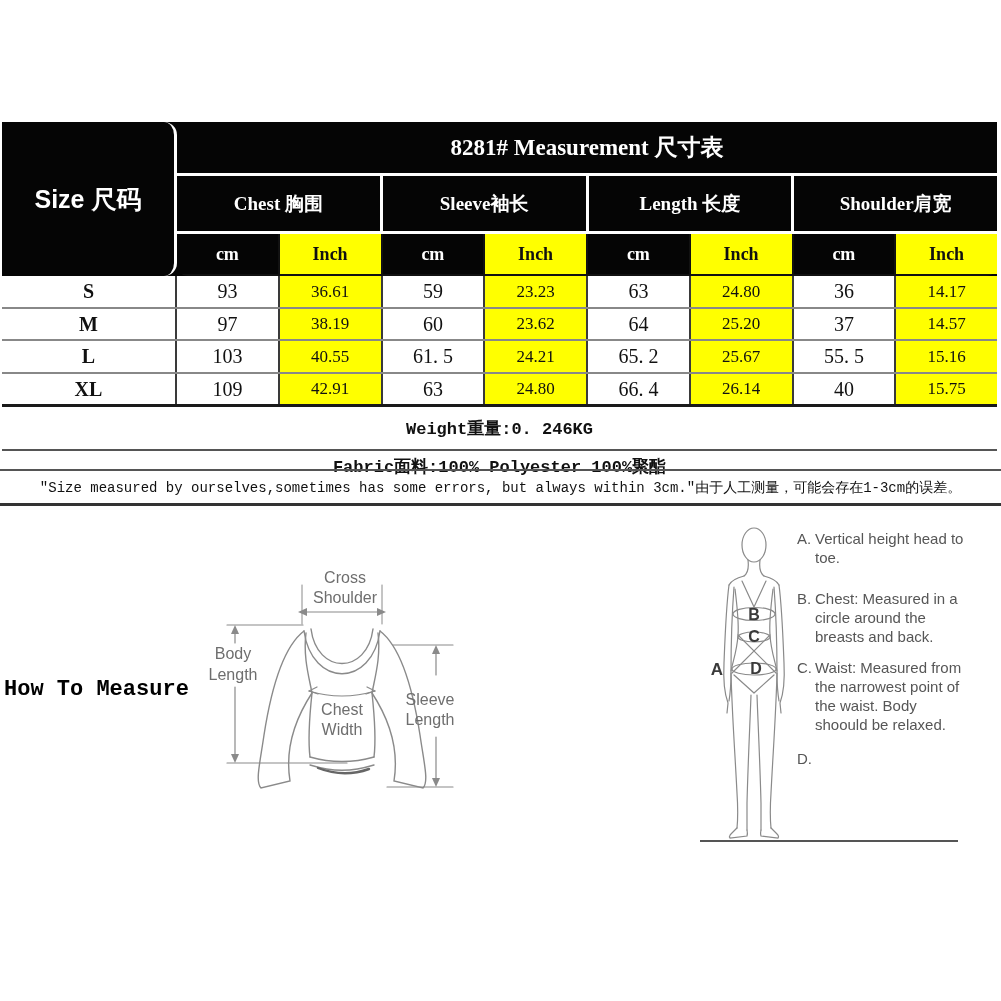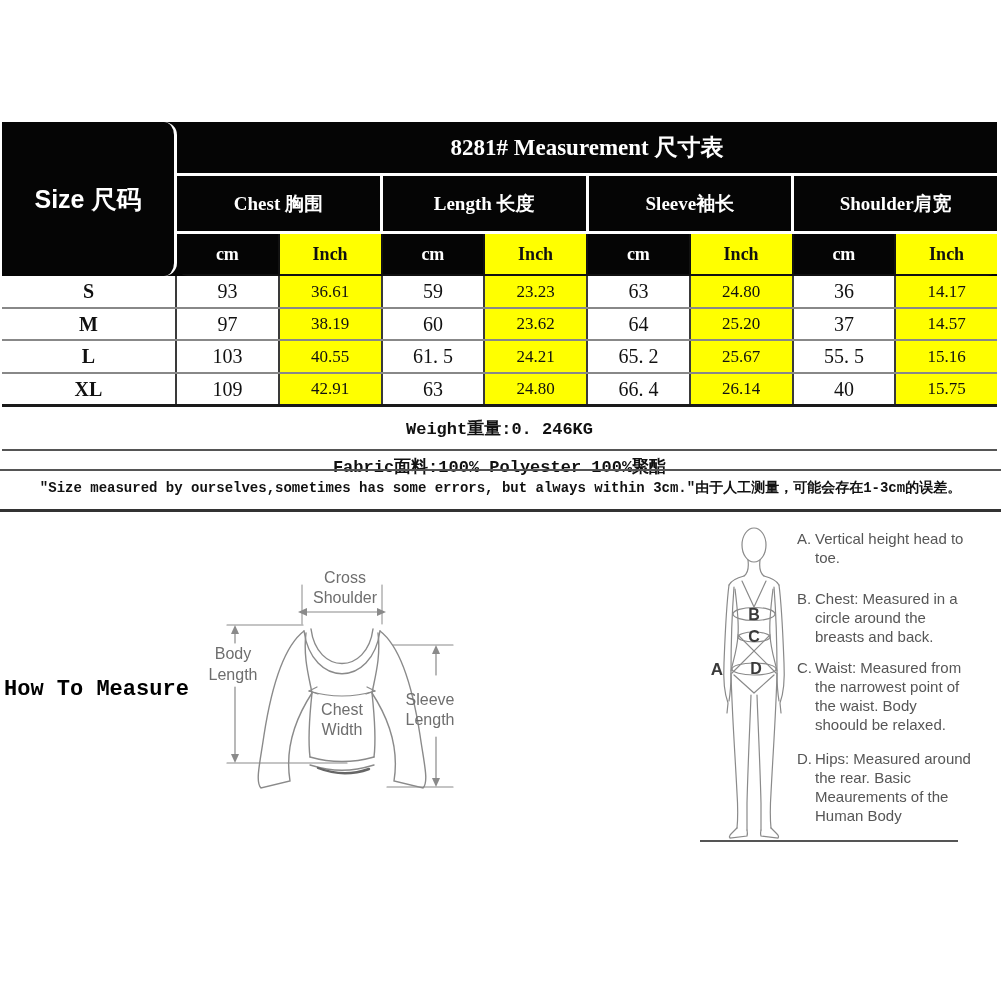--- a/index.html
+++ b/index.html
@@ -41,23 +41,23 @@
   .c-val:last-child { border-right:none; }
 
   .info-row { height:44px; display:flex; align-items:center; justify-content:center;
               font-family:"Liberation Mono","DejaVu Sans Mono",monospace;
               font-weight:bold; font-size:17px; border-bottom:2px solid #555; }
   .info-row.fabric { height:30px; border-bottom:none; }
 
   
   .disclaimer { position:absolute; left:0; top:469px; width:1001px;
                 border-top:2px solid #555; border-bottom:3px solid #333;
-                padding:8px 0 12px 0; text-align:center;
+                padding:8px 0 6px 0; text-align:center;
                 font-family:"Liberation Mono","DejaVu Sans Mono",monospace;
-                font-weight:bold; font-size:14px; color:#111; }
+                font-weight:normal; font-size:14px; color:#111; }
 
   
   .howto { position:absolute; left:4px; top:677px;
            font-family:"Liberation Mono","DejaVu Sans Mono",monospace;
            font-weight:bold; font-size:22px; color:#000; white-space:nowrap; }
   .garment-svg { position:absolute; left:185px; top:525px; }
   .figure-svg { position:absolute; left:698px; top:523px; }
   .annotations { position:absolute; left:797px; top:529px; width:176px;
                  font-family:"Liberation Sans","DejaVu Sans",sans-serif;
                  font-size:15px; line-height:19px; color:#565656; }
@@ -76,22 +76,22 @@
 
 <div class="canvas">
 
   <div class="size-table">
     <div class="hdr-block">
       <div class="size-cell">Size 尺码</div>
       <div class="hdr-right">
         <div class="title-row">8281# Measurement 尺寸表</div>
         <div class="group-row">
           <div class="group-cell">Chest 胸围</div>
+          <div class="group-cell">Sleeve袖长</div>
           <div class="group-cell">Length 长度</div>
-          <div class="group-cell">Sleeve袖长</div>
           <div class="group-cell">Shoulder肩宽</div>
         </div>
         <div class="unit-row">
           <div class="unit-cell unit-cm">cm</div>
           <div class="unit-cell unit-inch">Inch</div>
           <div class="unit-cell unit-cm">cm</div>
           <div class="unit-cell unit-inch">Inch</div>
           <div class="unit-cell unit-cm">cm</div>
           <div class="unit-cell unit-inch">Inch</div>
           <div class="unit-cell unit-cm">cm</div>
@@ -241,19 +241,18 @@
     <div class="ann-item ann-b">
       <span class="ann-label">B.</span>
       <span class="ann-text">Chest: Measured in a circle around the breasts and back.</span>
     </div>
     <div class="ann-item ann-c">
       <span class="ann-label">C.</span>
       <span class="ann-text">Waist: Measured from the narrowest point of the waist. Body shoould be relaxed.</span>
     </div>
     <div class="ann-item">
       <span class="ann-label">D.</span>
-      <span class="ann-text">Hips: Measured around the rear. Basic Meaurements of the Human Body</span>
     </div>
   </div>
 
   <div class="baseline-rule"></div>
 
 </div>
 
 </body></html>

